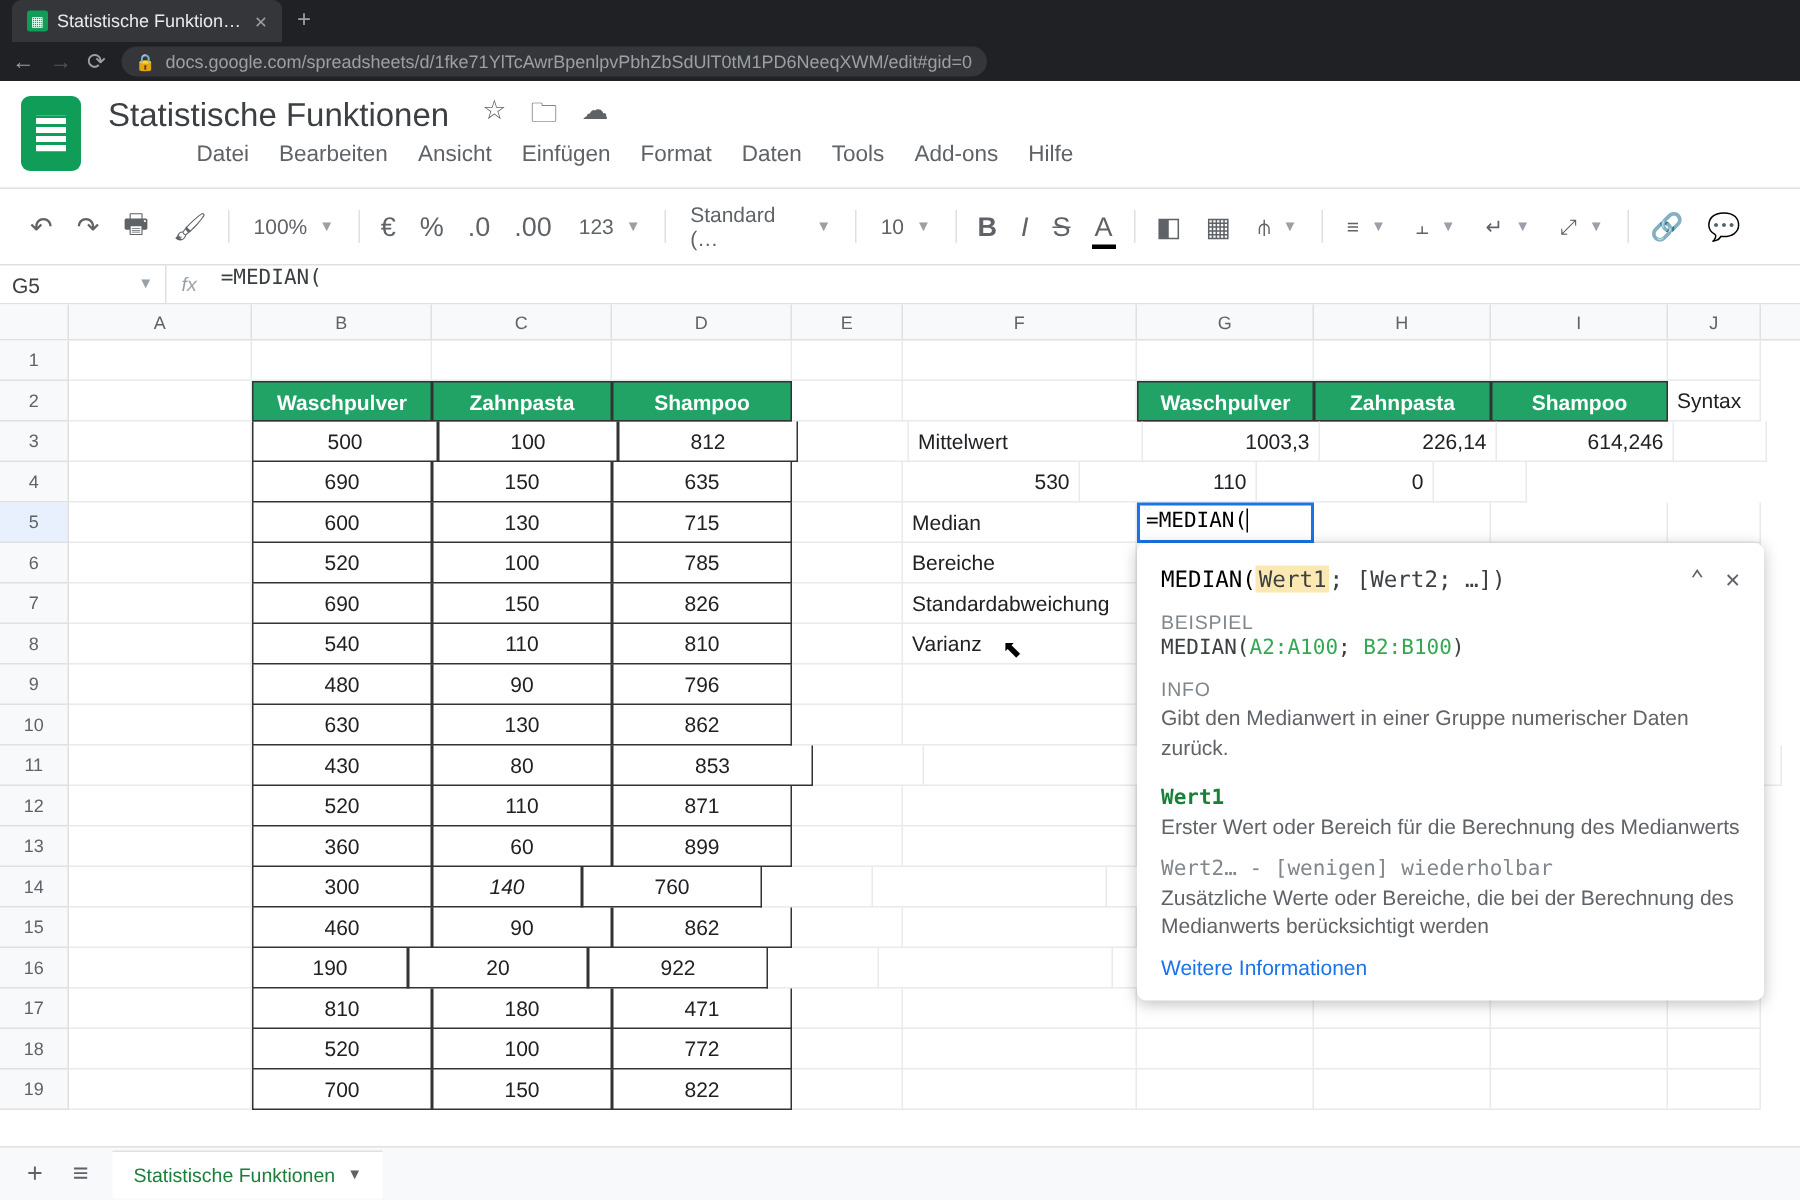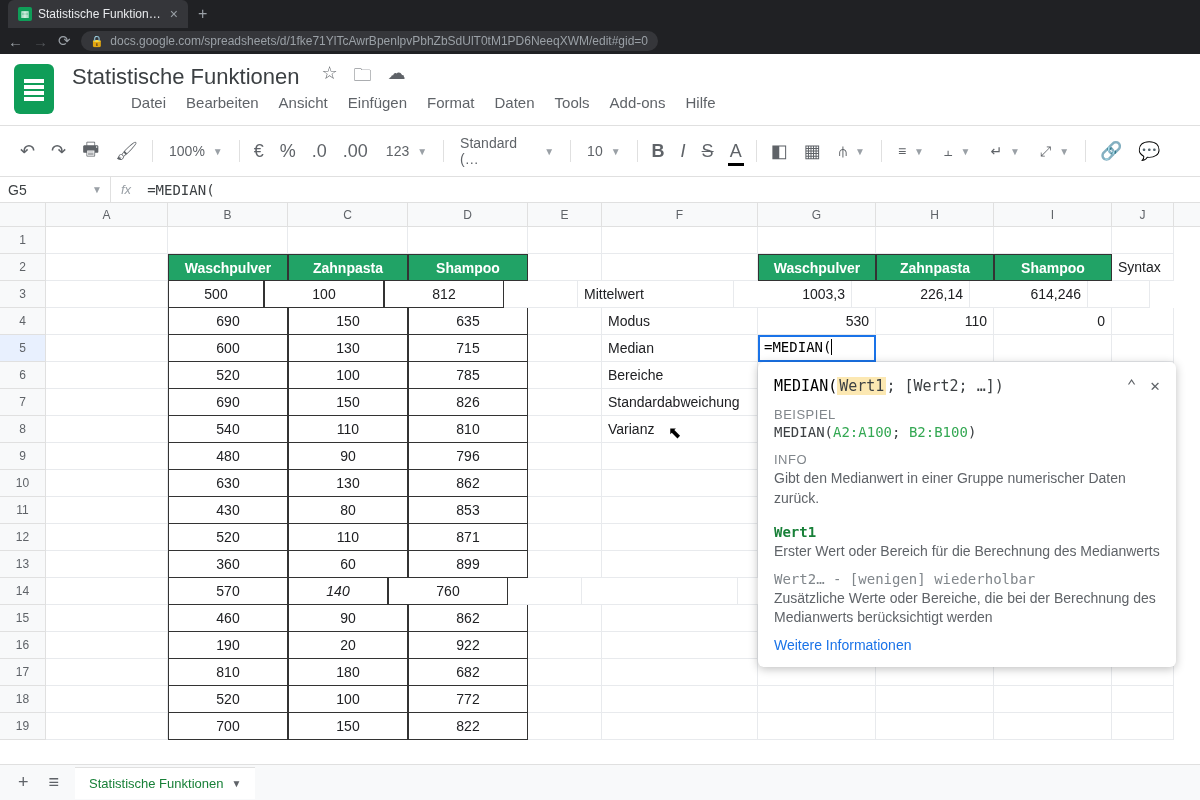--- a/index.html
+++ b/index.html
@@ -33,21 +33,21 @@
   
   .toolbar { border-top: 1px solid #e0e0e0; border-bottom: 1px solid #e0e0e0; margin-top: 10px; padding: 6px 14px; display: flex; align-items: center; gap: 4px; color: #5f6368; }
   .tb-btn { padding: 4px 6px; border-radius: 3px; font-size: 18px; }
   .tb-sep { width: 1px; height: 22px; background: #e0e0e0; margin: 0 4px; }
   .tb-sel { padding: 3px 8px; display: flex; align-items: center; gap: 8px; font-size: 14px; }
   .tb-sel .caret { font-size: 10px; color: #9aa0a6; }
   .text-color-btn { position:relative; }
   .text-color-btn::after { content:""; position:absolute; bottom:0; left:4px; right:4px; height:3px; background:#000; }
   
   
-  .fx-bar { display: flex; align-items: center; border-bottom: 1px solid #e0e0e0; height: 26px; }
+  .fx-bar { display: flex; border-bottom: 1px solid #e0e0e0; height: 26px; }
   .name-box { width: 110px; padding: 0 8px; color: #3c4043; font-size: 14px; display:flex; align-items:center; justify-content:space-between;}
   .fx-label { padding: 0 10px; color: #9aa0a6; font-style: italic; font-size: 13px; border-left: 1px solid #e0e0e0; height:100%; display:flex; align-items:center;}
   .fx-input { padding: 0 6px; color: #3c4043; font-family: 'Consolas', monospace; font-size: 14px; }
   
   
   .grid-area { position: relative; }
   .col-headers { display: flex; height: 24px; background: #f8f9fa; border-bottom: 1px solid #e0e0e0; }
   .corner { width: 46px; border-right: 1px solid #e0e0e0; background:#f8f9fa;}
   .col-h { border-right: 1px solid #e0e0e0; text-align: center; color: #5f6368; font-size: 12px; line-height: 24px; }
   .grid-body { display: flex; }
@@ -248,37 +248,36 @@
           <div class="cell hb" style="width: 120px;">Shampoo</div>
           <div class="cell " style="width: 74px;"></div>
           <div class="cell " style="width: 156px;"></div>
           <div class="cell hb" style="width: 118px;">Waschpulver</div>
           <div class="cell hb" style="width: 118px;">Zahnpasta</div>
           <div class="cell hb" style="width: 118px;">Shampoo</div>
           <div class="cell flab" style="width: 62px;">Syntax</div>
         </div>
         <div class="row">
           <div class="cell " style="width: 122px;"></div>
-          <div class="cell db" style="width: 96px;">500</div>
+          <div class="cell db" style="width: 124px;">500</div>
           <div class="cell db" style="width: 120px;">100</div>
           <div class="cell db" style="width: 120px;">812</div>
           <div class="cell " style="width: 74px;"></div>
           <div class="cell flab" style="width: 156px;">Mittelwert</div>
           <div class="cell rnum" style="width: 118px;">1003,3</div>
           <div class="cell rnum" style="width: 118px;">226,14</div>
           <div class="cell rnum" style="width: 118px;">614,246</div>
           <div class="cell " style="width: 62px;"></div>
         </div>
         <div class="row">
           <div class="cell " style="width: 122px;"></div>
           <div class="cell db" style="width: 120px;">690</div>
           <div class="cell db" style="width: 120px;">150</div>
           <div class="cell db" style="width: 120px;">635</div>
           <div class="cell " style="width: 74px;"></div>
-          <div class="cell flab" style="width: 156px;">Modus</div>
           <div class="cell rnum" style="width: 118px;">530</div>
           <div class="cell rnum" style="width: 118px;">110</div>
           <div class="cell rnum" style="width: 118px;">0</div>
           <div class="cell " style="width: 62px;"></div>
         </div>
         <div class="row">
           <div class="cell " style="width: 122px;"></div>
           <div class="cell db" style="width: 120px;">600</div>
           <div class="cell db" style="width: 120px;">130</div>
           <div class="cell db" style="width: 120px;">715</div>
@@ -346,21 +345,21 @@
           <div class="cell " style="width: 156px;"></div>
           <div class="cell " style="width: 118px;"></div>
           <div class="cell " style="width: 118px;"></div>
           <div class="cell " style="width: 118px;"></div>
           <div class="cell " style="width: 62px;"></div>
         </div>
         <div class="row">
           <div class="cell " style="width: 122px;"></div>
           <div class="cell db" style="width: 120px;">430</div>
           <div class="cell db" style="width: 120px;">80</div>
-          <div class="cell db" style="width: 120px;">853</div>
+          <div class="cell db" style="width: 134px;">853</div>
           <div class="cell " style="width: 74px;"></div>
           <div class="cell " style="width: 156px;"></div>
           <div class="cell " style="width: 118px;"></div>
           <div class="cell " style="width: 118px;"></div>
           <div class="cell " style="width: 118px;"></div>
           <div class="cell " style="width: 62px;"></div>
         </div>
         <div class="row">
           <div class="cell " style="width: 122px;"></div>
           <div class="cell db" style="width: 120px;">520</div>
@@ -380,21 +379,21 @@
           <div class="cell db" style="width: 120px;">899</div>
           <div class="cell " style="width: 74px;"></div>
           <div class="cell " style="width: 156px;"></div>
           <div class="cell " style="width: 118px;"></div>
           <div class="cell " style="width: 118px;"></div>
           <div class="cell " style="width: 118px;"></div>
           <div class="cell " style="width: 62px;"></div>
         </div>
         <div class="row">
           <div class="cell " style="width: 122px;"></div>
-          <div class="cell db" style="width: 120px;">570</div>
+          <div class="cell db" style="width: 120px;">300</div>
           <div class="cell db" style="width: 100px; font-style: italic;">140</div>
           <div class="cell db" style="width: 120px;">760</div>
           <div class="cell " style="width: 74px;"></div>
           <div class="cell " style="width: 156px;"></div>
           <div class="cell " style="width: 118px;"></div>
           <div class="cell " style="width: 118px;"></div>
           <div class="cell " style="width: 118px;"></div>
           <div class="cell " style="width: 62px;"></div>
         </div>
         <div class="row">
@@ -404,35 +403,35 @@
           <div class="cell db" style="width: 120px;">862</div>
           <div class="cell " style="width: 74px;"></div>
           <div class="cell " style="width: 156px;"></div>
           <div class="cell " style="width: 118px;"></div>
           <div class="cell " style="width: 118px;"></div>
           <div class="cell " style="width: 118px;"></div>
           <div class="cell " style="width: 62px;"></div>
         </div>
         <div class="row">
           <div class="cell " style="width: 122px;"></div>
-          <div class="cell db" style="width: 120px;">190</div>
+          <div class="cell db" style="width: 104px;">190</div>
           <div class="cell db" style="width: 120px;">20</div>
           <div class="cell db" style="width: 120px;">922</div>
           <div class="cell " style="width: 74px;"></div>
           <div class="cell " style="width: 156px;"></div>
           <div class="cell " style="width: 118px;"></div>
           <div class="cell " style="width: 118px;"></div>
           <div class="cell " style="width: 118px;"></div>
           <div class="cell " style="width: 62px;"></div>
         </div>
         <div class="row">
           <div class="cell " style="width: 122px;"></div>
           <div class="cell db" style="width: 120px;">810</div>
           <div class="cell db" style="width: 120px;">180</div>
-          <div class="cell db" style="width: 120px;">682</div>
+          <div class="cell db" style="width: 120px;">471</div>
           <div class="cell " style="width: 74px;"></div>
           <div class="cell " style="width: 156px;"></div>
           <div class="cell " style="width: 118px;"></div>
           <div class="cell " style="width: 118px;"></div>
           <div class="cell " style="width: 118px;"></div>
           <div class="cell " style="width: 62px;"></div>
         </div>
         <div class="row">
           <div class="cell " style="width: 122px;"></div>
           <div class="cell db" style="width: 120px;">520</div>

